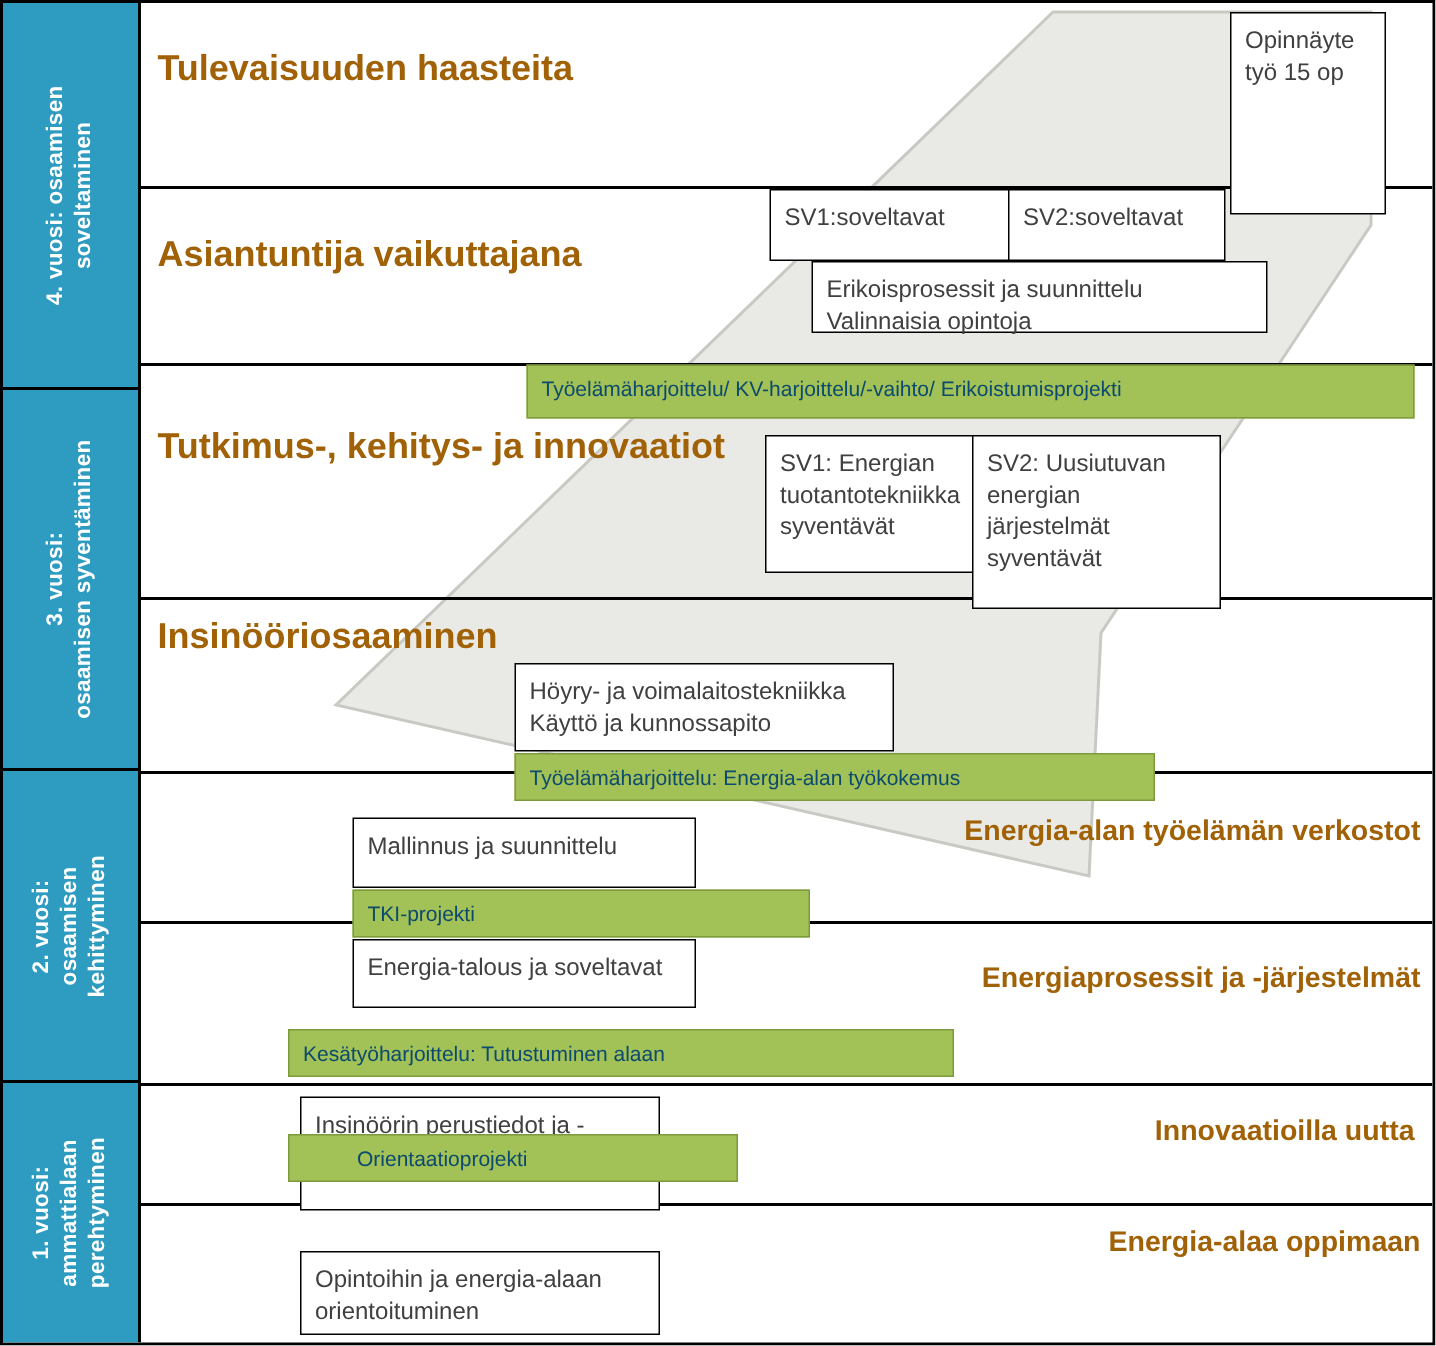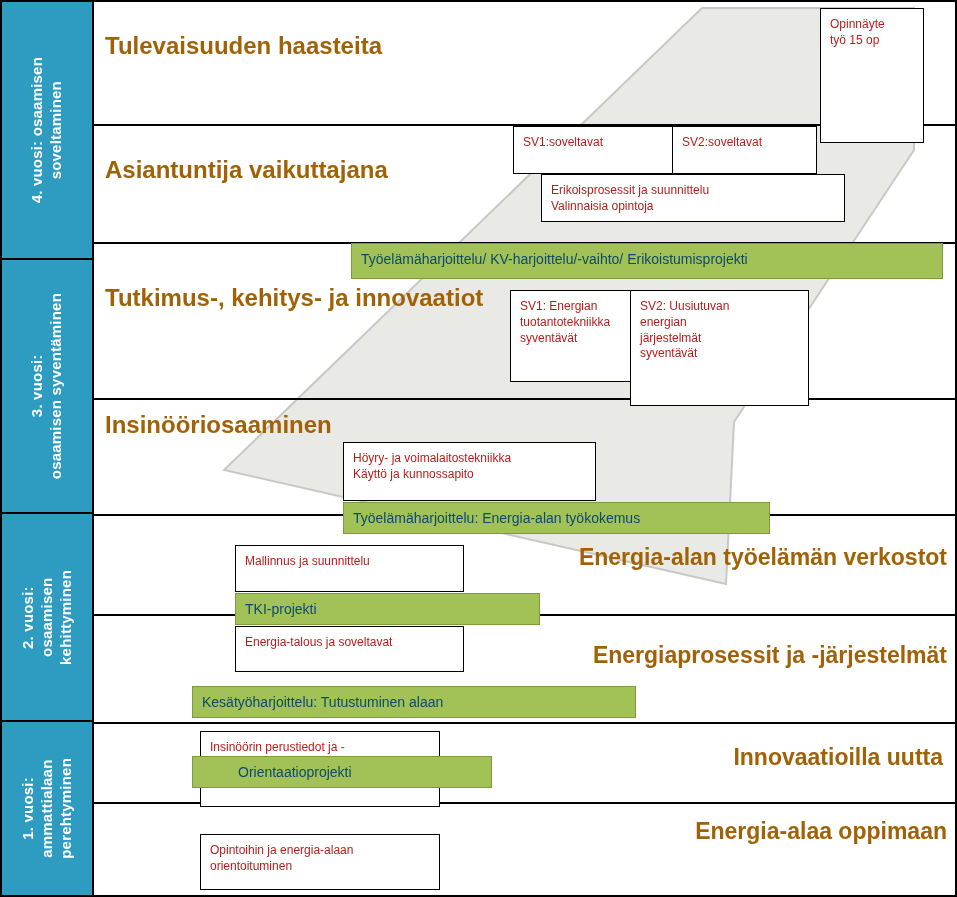--- a/index.html
+++ b/index.html
@@ -60,29 +60,29 @@
     pointer-events: none;
   }
   
   .stage-title {
     position: absolute;
     font-weight: bold;
     color: #a16207;
     white-space: nowrap;
   }
   .stage-title.left { font-size: 24px; }
-  .stage-title.right { font-size: 23px; text-align: right; }
+  .stage-title.right { font-size: 19px; text-align: right; }
   
   .wbox {
     position: absolute;
     background: #ffffff;
     border: 1px solid #000000;
     box-sizing: border-box;
-    font-size: 12px;
-    color: #b91c1c;
+    font-size: 16px;
+    color: #404040;
     padding: 8px 9px;
     line-height: 1.32;
     white-space: pre-line;
   }
   
   .gbar {
     position: absolute;
     background: #a2c156;
     border: 1px solid #7d9a3c;
     box-sizing: border-box;
@@ -152,21 +152,21 @@
 
   <div class="wbox" style="left:670px; top:124px; width:145px; height:48px;">SV2:soveltavat</div>
 
   <div class="wbox" style="left:539px; top:172px; width:304px; height:48px;">Erikoisprosessit ja suunnittelu
 Valinnaisia opintoja</div>
 
   <div class="wbox" style="left:508px; top:288px; width:156px; height:92px;">SV1: Energian
 tuotantotekniikka
 syventävät</div>
 
-  <div class="wbox" style="left:628px; top:288px; width:179px; height:116px;">SV2: Uusiutuvan
+  <div class="wbox" style="left:646px; top:288px; width:166px; height:116px;">SV2: Uusiutuvan
 energian
 järjestelmät
 syventävät</div>
 
   <div class="wbox" style="left:233px; top:543px; width:229px; height:47px;">Mallinnus ja suunnittelu</div>
 
   <div class="wbox" style="left:341px; top:440px; width:253px; height:59px;">Höyry- ja voimalaitostekniikka
 Käyttö ja kunnossapito</div>
 
   <div class="wbox" style="left:233px; top:624px; width:229px; height:46px;">Energia-talous ja soveltavat</div>

